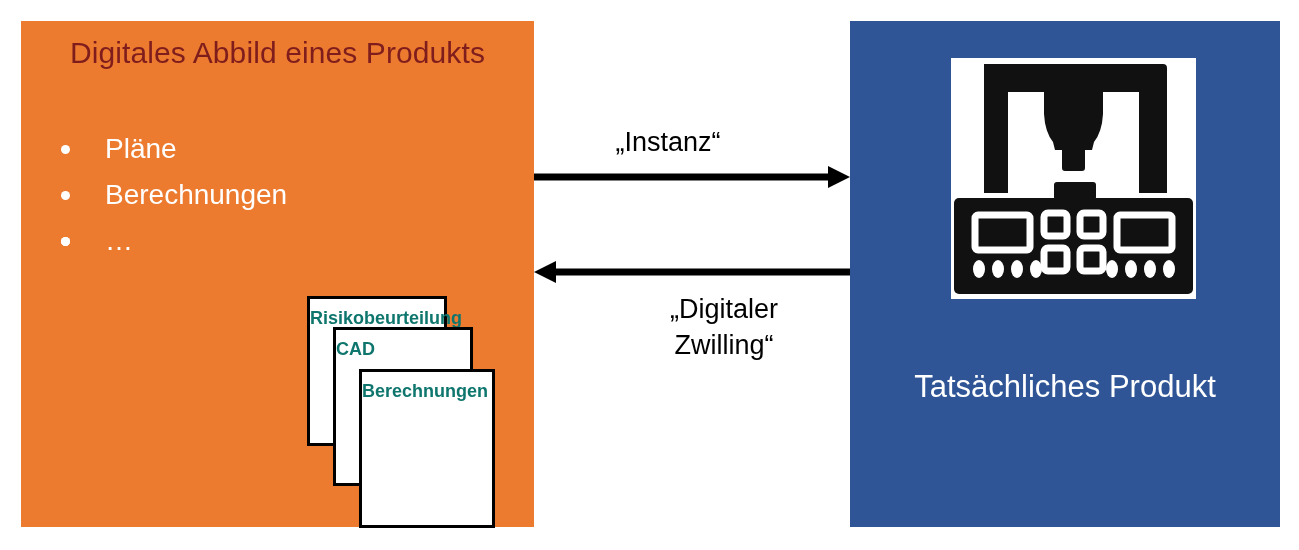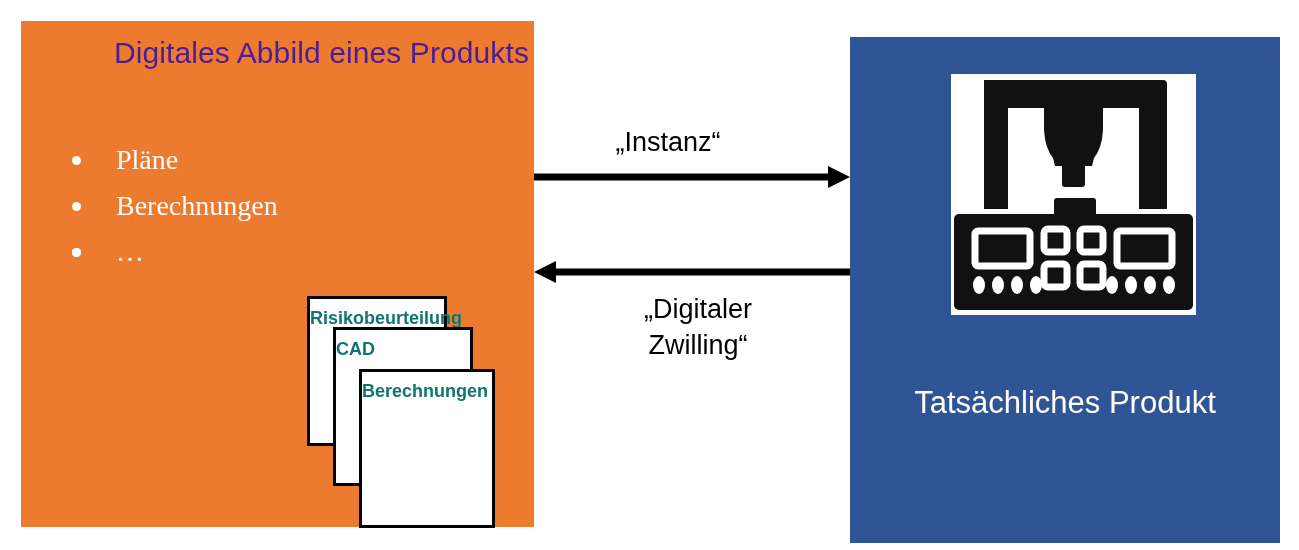--- a/index.html
+++ b/index.html
@@ -27,47 +27,45 @@
     width: 513px;
     height: 506px;
     background: #EC7B30;
   }
   #model-title {
     position: absolute;
     left: 0;
     top: 12px;
     width: 513px;
     text-align: center;
-    color: #4c1d95;
+    color: #7f1d1d;
     font-size: 30px;
     line-height: 40px;
     font-weight: normal;
     letter-spacing: 0.1px;
-    padding-left: 44px;
   }
   #model-subtitle {
     position: absolute;
     left: 0;
     top: 52px;
     width: 513px;
     text-align: center;
     color: #ffffff;
     font-size: 30px;
     line-height: 40px;
     font-weight: bold;
   }
   #model-bullets {
     position: absolute;
     left: 22px;
     top: 105px;
     width: 470px;
-    margin: 11px;
+    margin: 0;
     padding: 0;
     list-style: none;
-    font-family: Liberation Serif, serif;
   }
   #model-bullets li {
     position: relative;
     color: #ffffff;
     font-size: 28px;
     line-height: 46px;
     padding-left: 62px;
     white-space: nowrap;
   }
   #model-bullets li .bullet-dot {
@@ -121,34 +119,33 @@
     line-height: 36px;
     text-align: center;
     white-space: pre-line;
   }
   #label-instanz {
     left: 534px;
     top: 124px;
     width: 268px;
   }
   #label-zwilling {
-    left: 540px;
+    left: 566px;
     top: 291px;
     width: 316px;
   }
 
   
   #product-panel {
     position: absolute;
     left: 850px;
     top: 21px;
     width: 430px;
     height: 506px;
     background: #2F5597;
-    margin-top: 16px;
   }
   #machine-icon-box {
     position: absolute;
     left: 101px;
     top: 37px;
     width: 245px;
     height: 241px;
     background: #ffffff;
   }
   #machine-icon-box svg {

